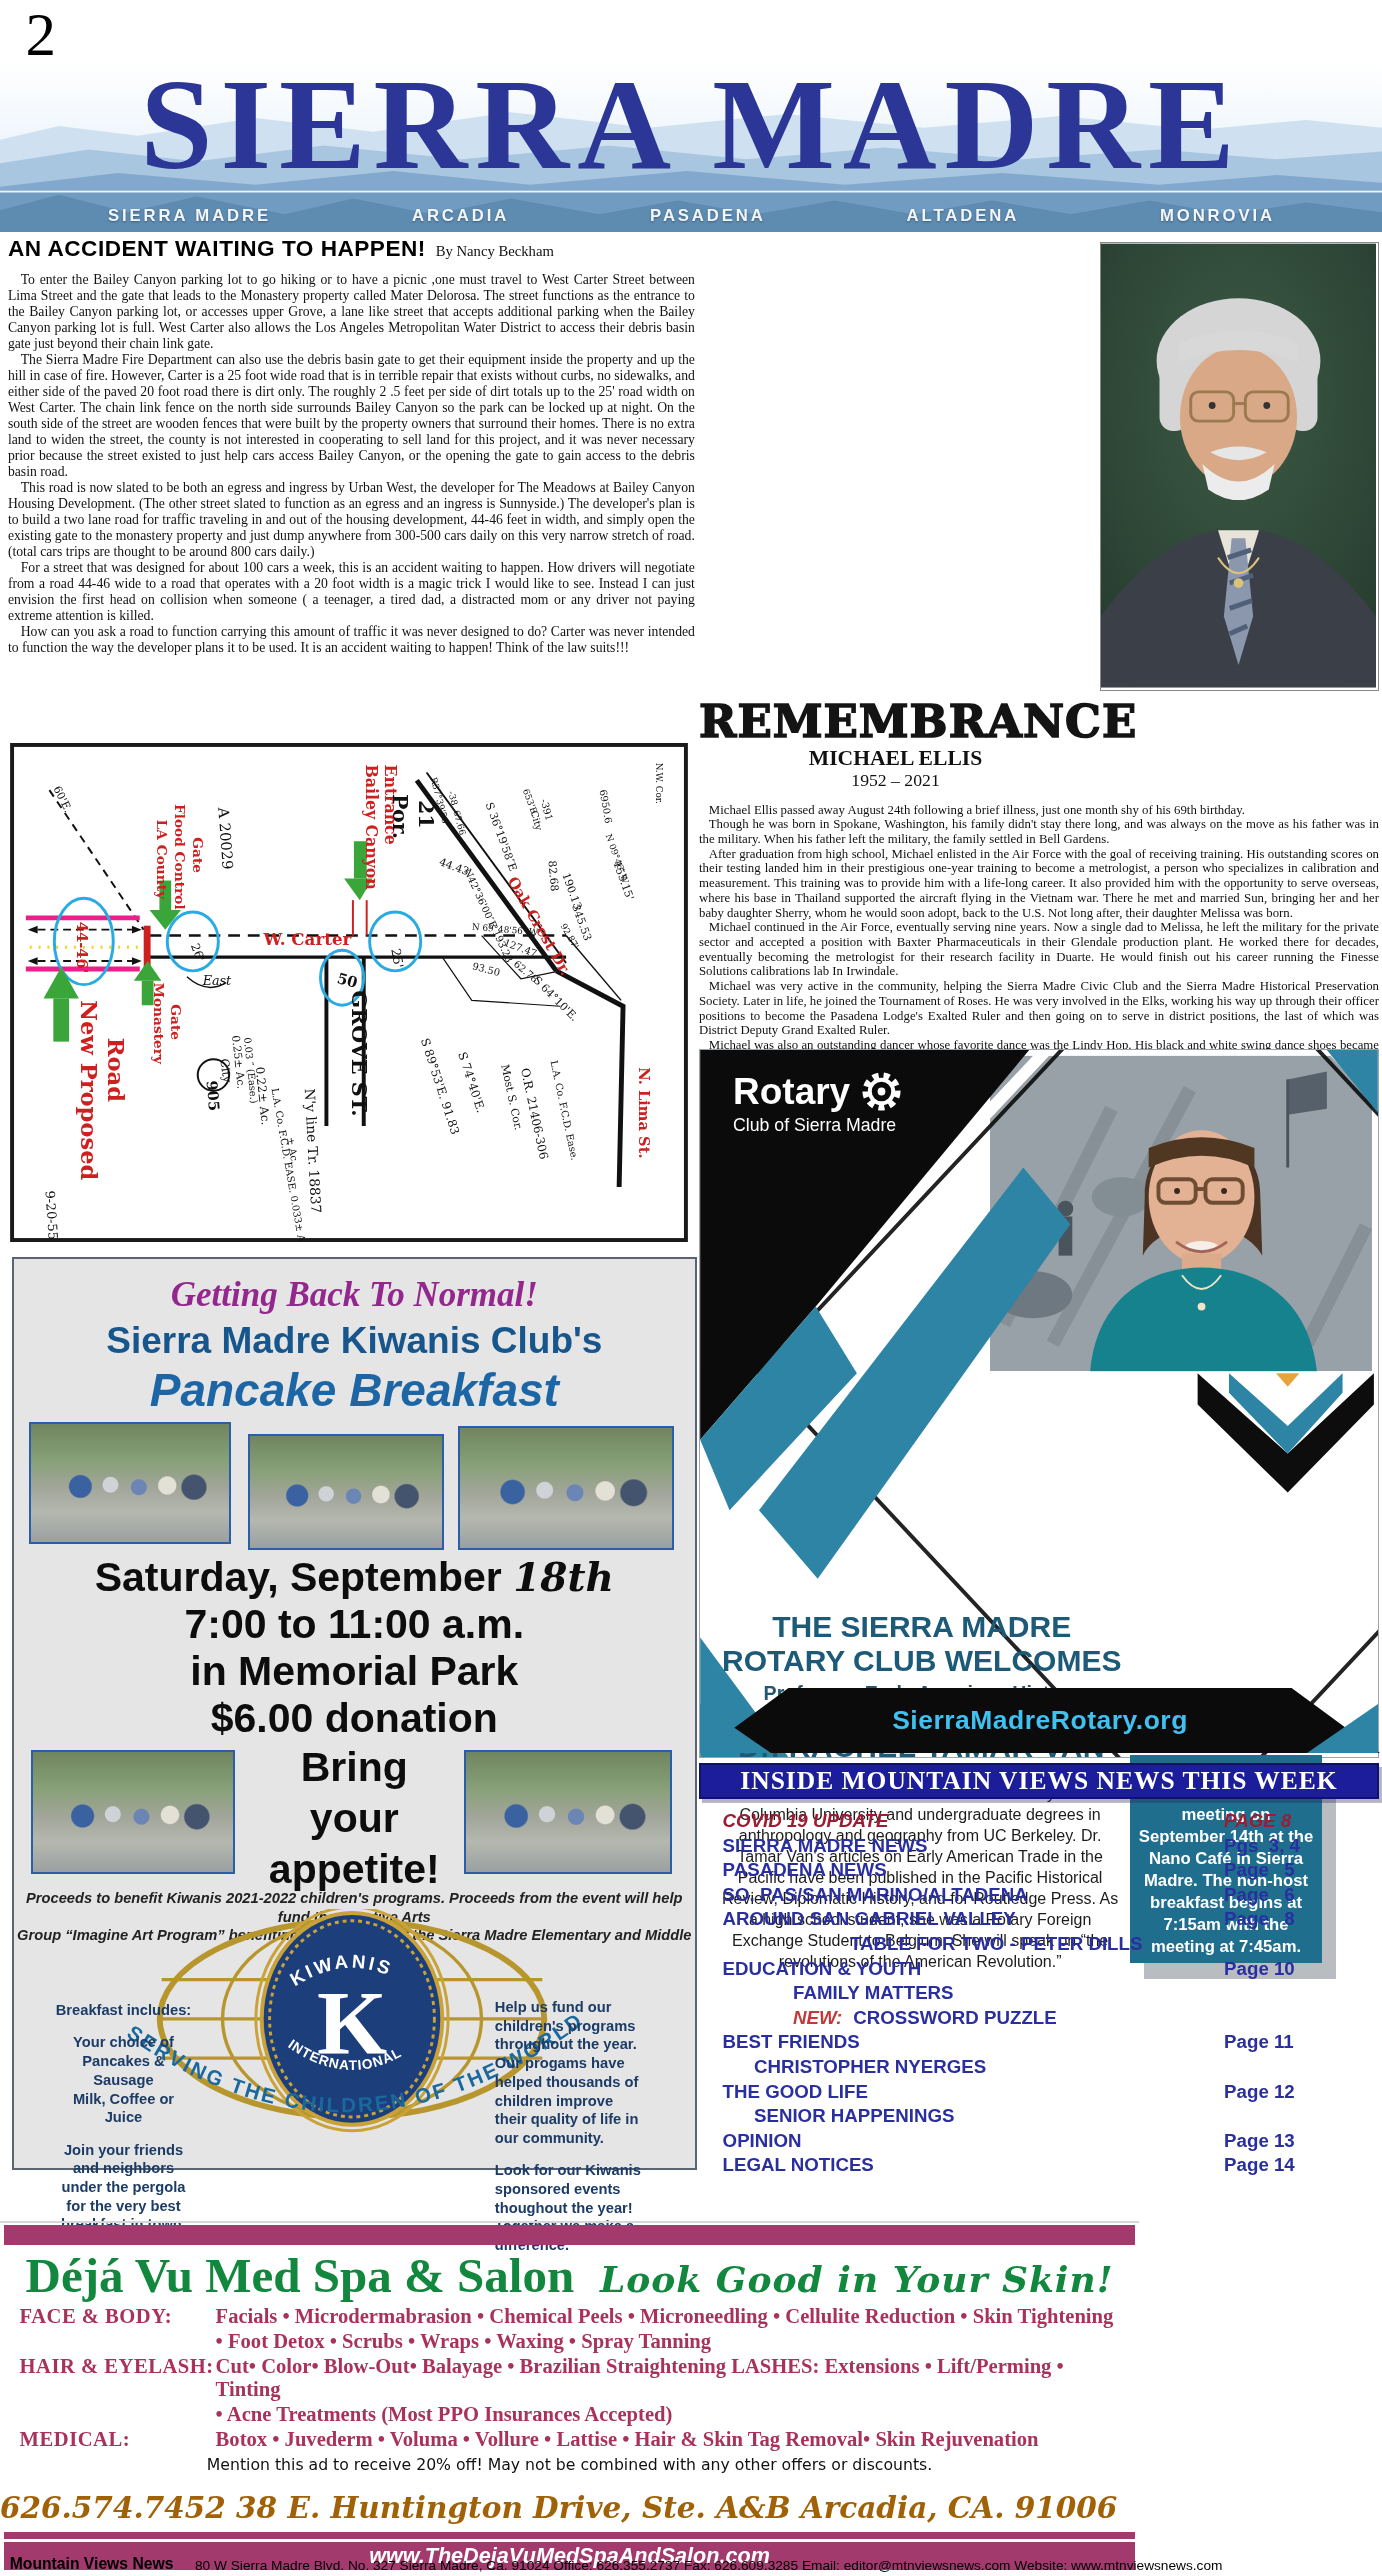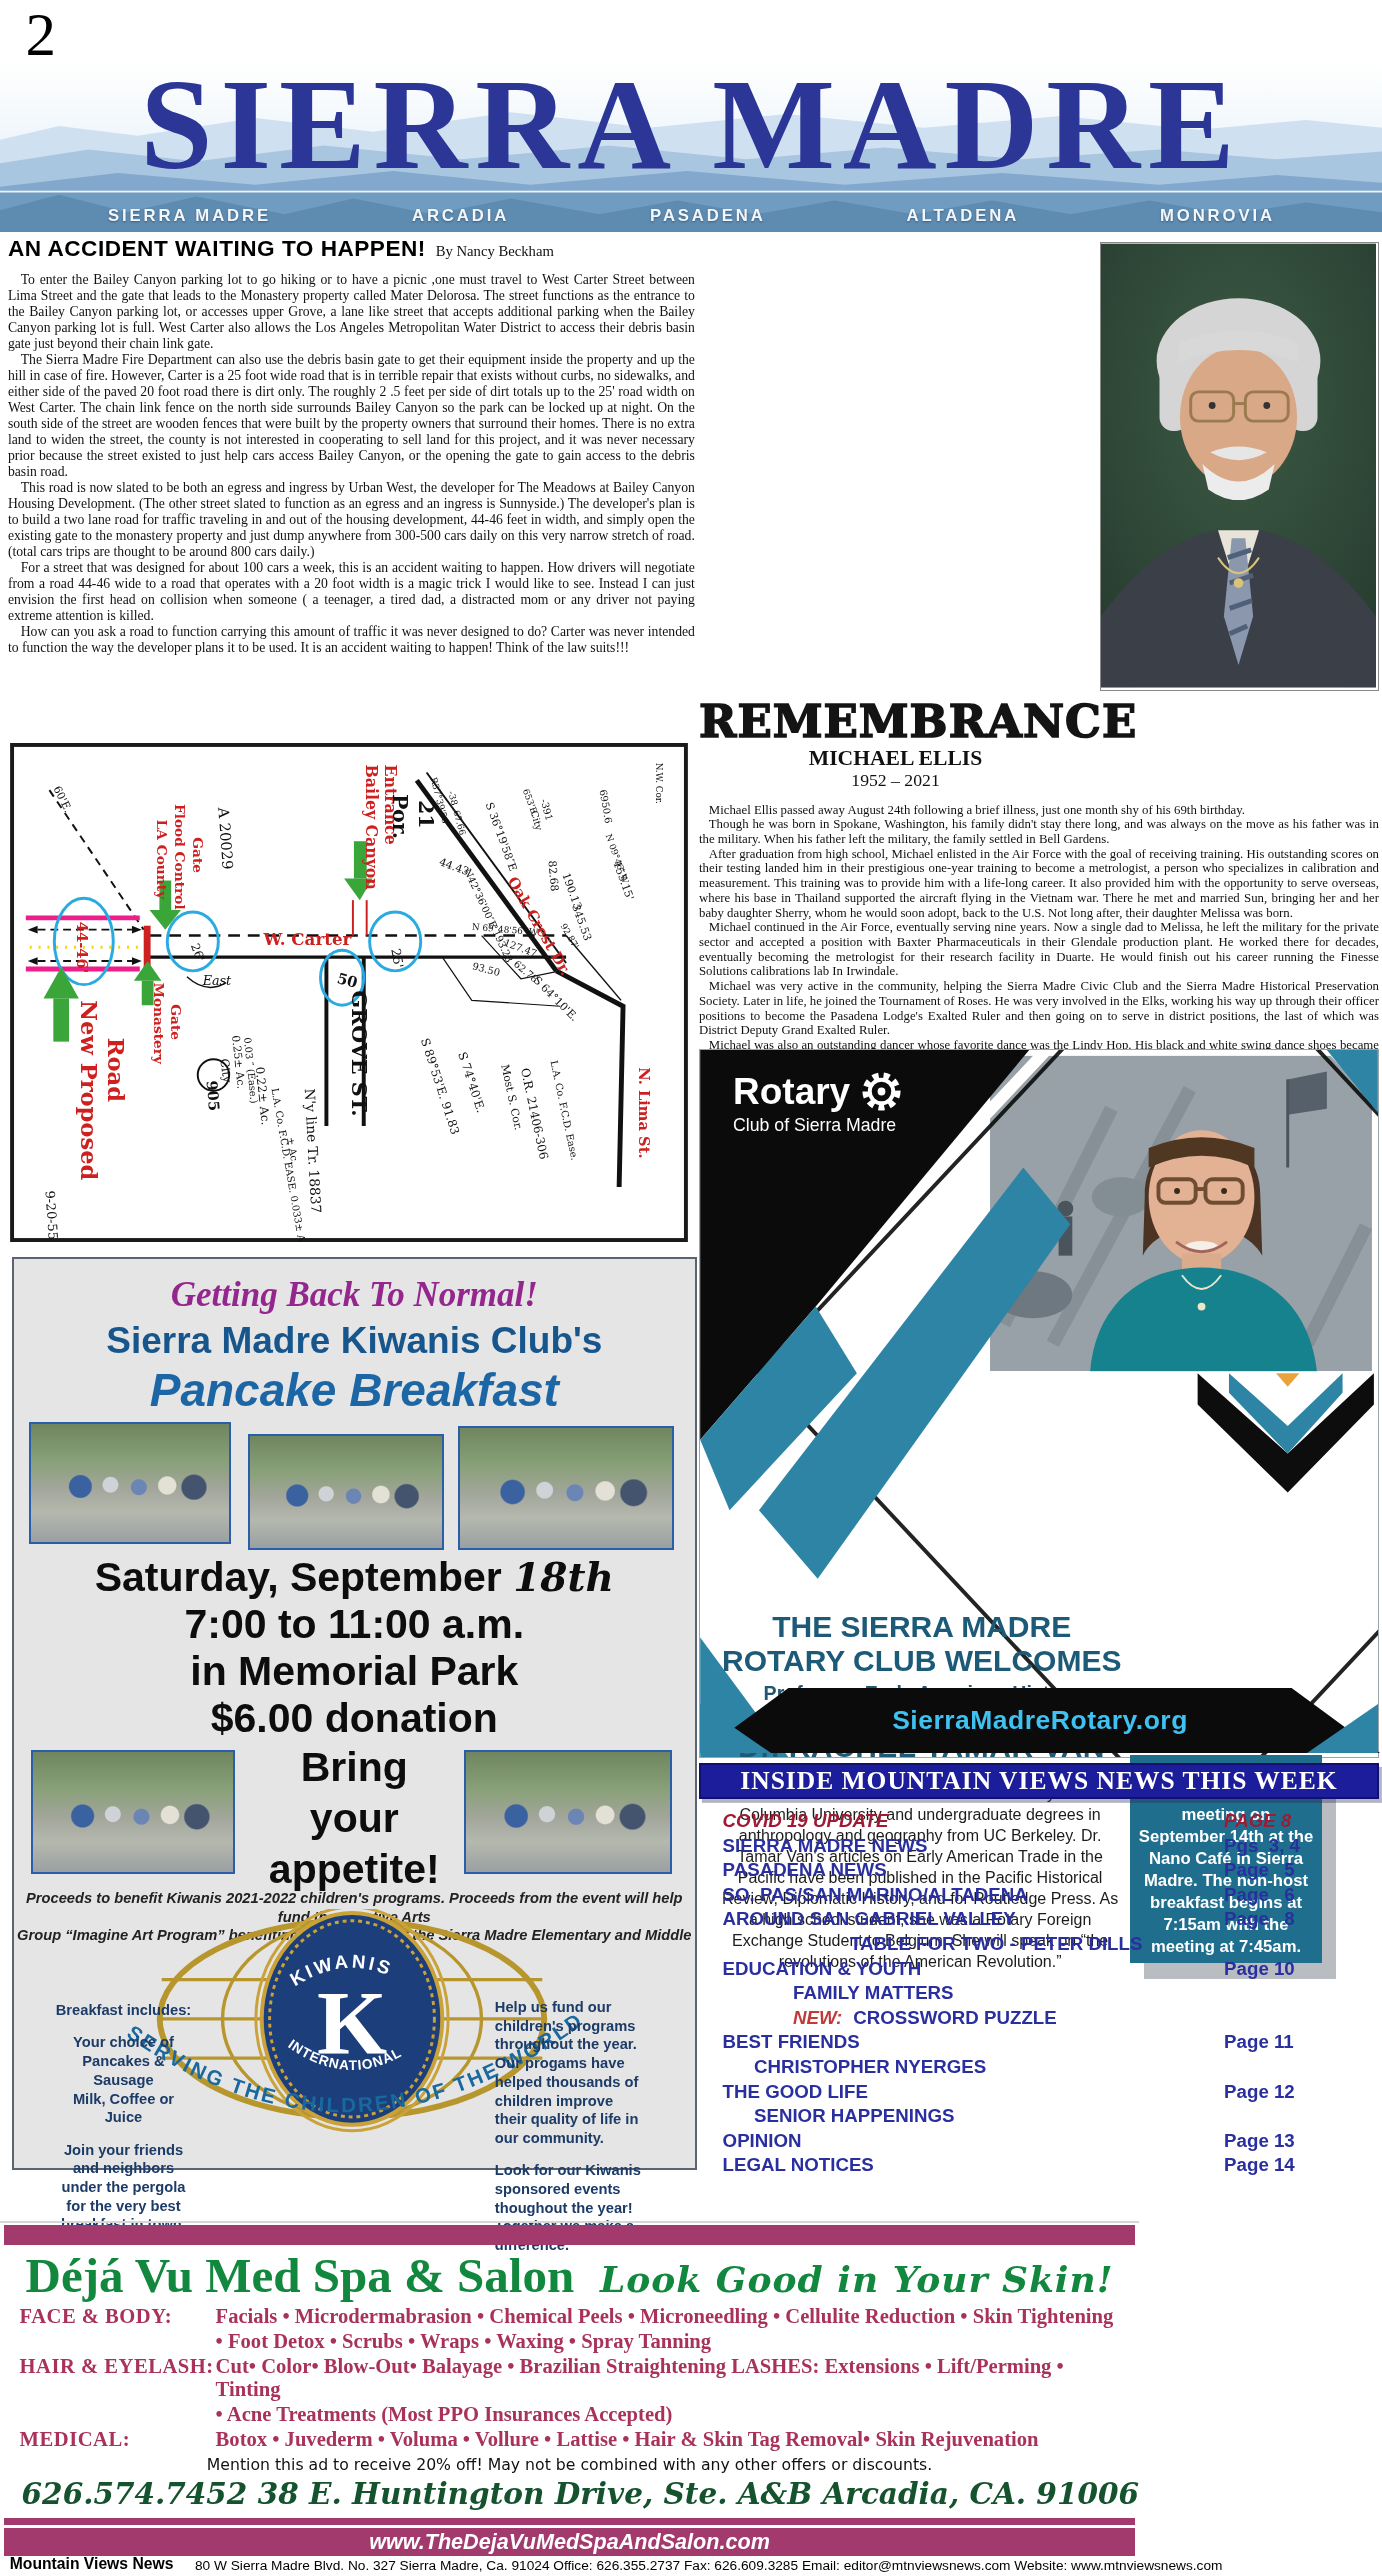--- a/index.html
+++ b/index.html
@@ -120,21 +120,21 @@
   
   .spa{left:0;top:2221px;width:1139px;height:334px;border-top:2.9px solid #d6d6d6;box-sizing:border-box;}
   .spa-bar1{height:19.6px;background:#a23a6e;margin:2px 3.9px 0;}
   .spa-head{display:flex;align-items:baseline;padding:2px 25.5px 0;}
   .spa-title{font:700 49px "Liberation Serif",serif;color:#12873e;}
   .spa-tagline{margin-left:auto;font:700 italic 36px "DejaVu Serif",serif;color:#12873e;letter-spacing:1px;}
   .spa-row{display:flex;align-items:baseline;padding:1px 19.6px;}
   .spa-label{width:196px;font:700 20.6px "Liberation Serif",serif;color:#a8325a;letter-spacing:0.5px;}
   .spa-text{flex:1;font:700 20.6px "Liberation Serif",serif;color:#a8325a;}
   .spa-mention{text-align:center;font:15.7px "DejaVu Sans",sans-serif;color:#111;margin-top:3.9px;}
-  .spa-contact{text-align:right;font:700 italic 29.5px "DejaVu Serif",serif;color:#14532d;margin-top:2px;}
+  .spa-contact{text-align:left;font:700 italic 29.5px "DejaVu Serif",serif;color:#a16207;margin-top:16px;}
   .spa-bar2{height:6.9px;background:#a23a6e;margin:6.9px 3.9px 2.9px;}
   .spa-bar3{height:27.5px;background:#a23a6e;margin:0 3.9px;text-align:center;}
   .spa-bar3 span{font:700 italic 21.6px/27.5px "Liberation Sans",sans-serif;color:#fff;}
 
   
   .footer{left:0;top:2553px;width:1314px;display:flex;align-items:flex-end;padding:2px 9.8px;box-sizing:border-box;}
   .foot-name{font:700 15.7px "Liberation Sans",sans-serif;color:#000;}
   .foot-info{font:13.7px "Liberation Sans",sans-serif;color:#000;margin-left:21.6px;}
 </style>
 </head>

